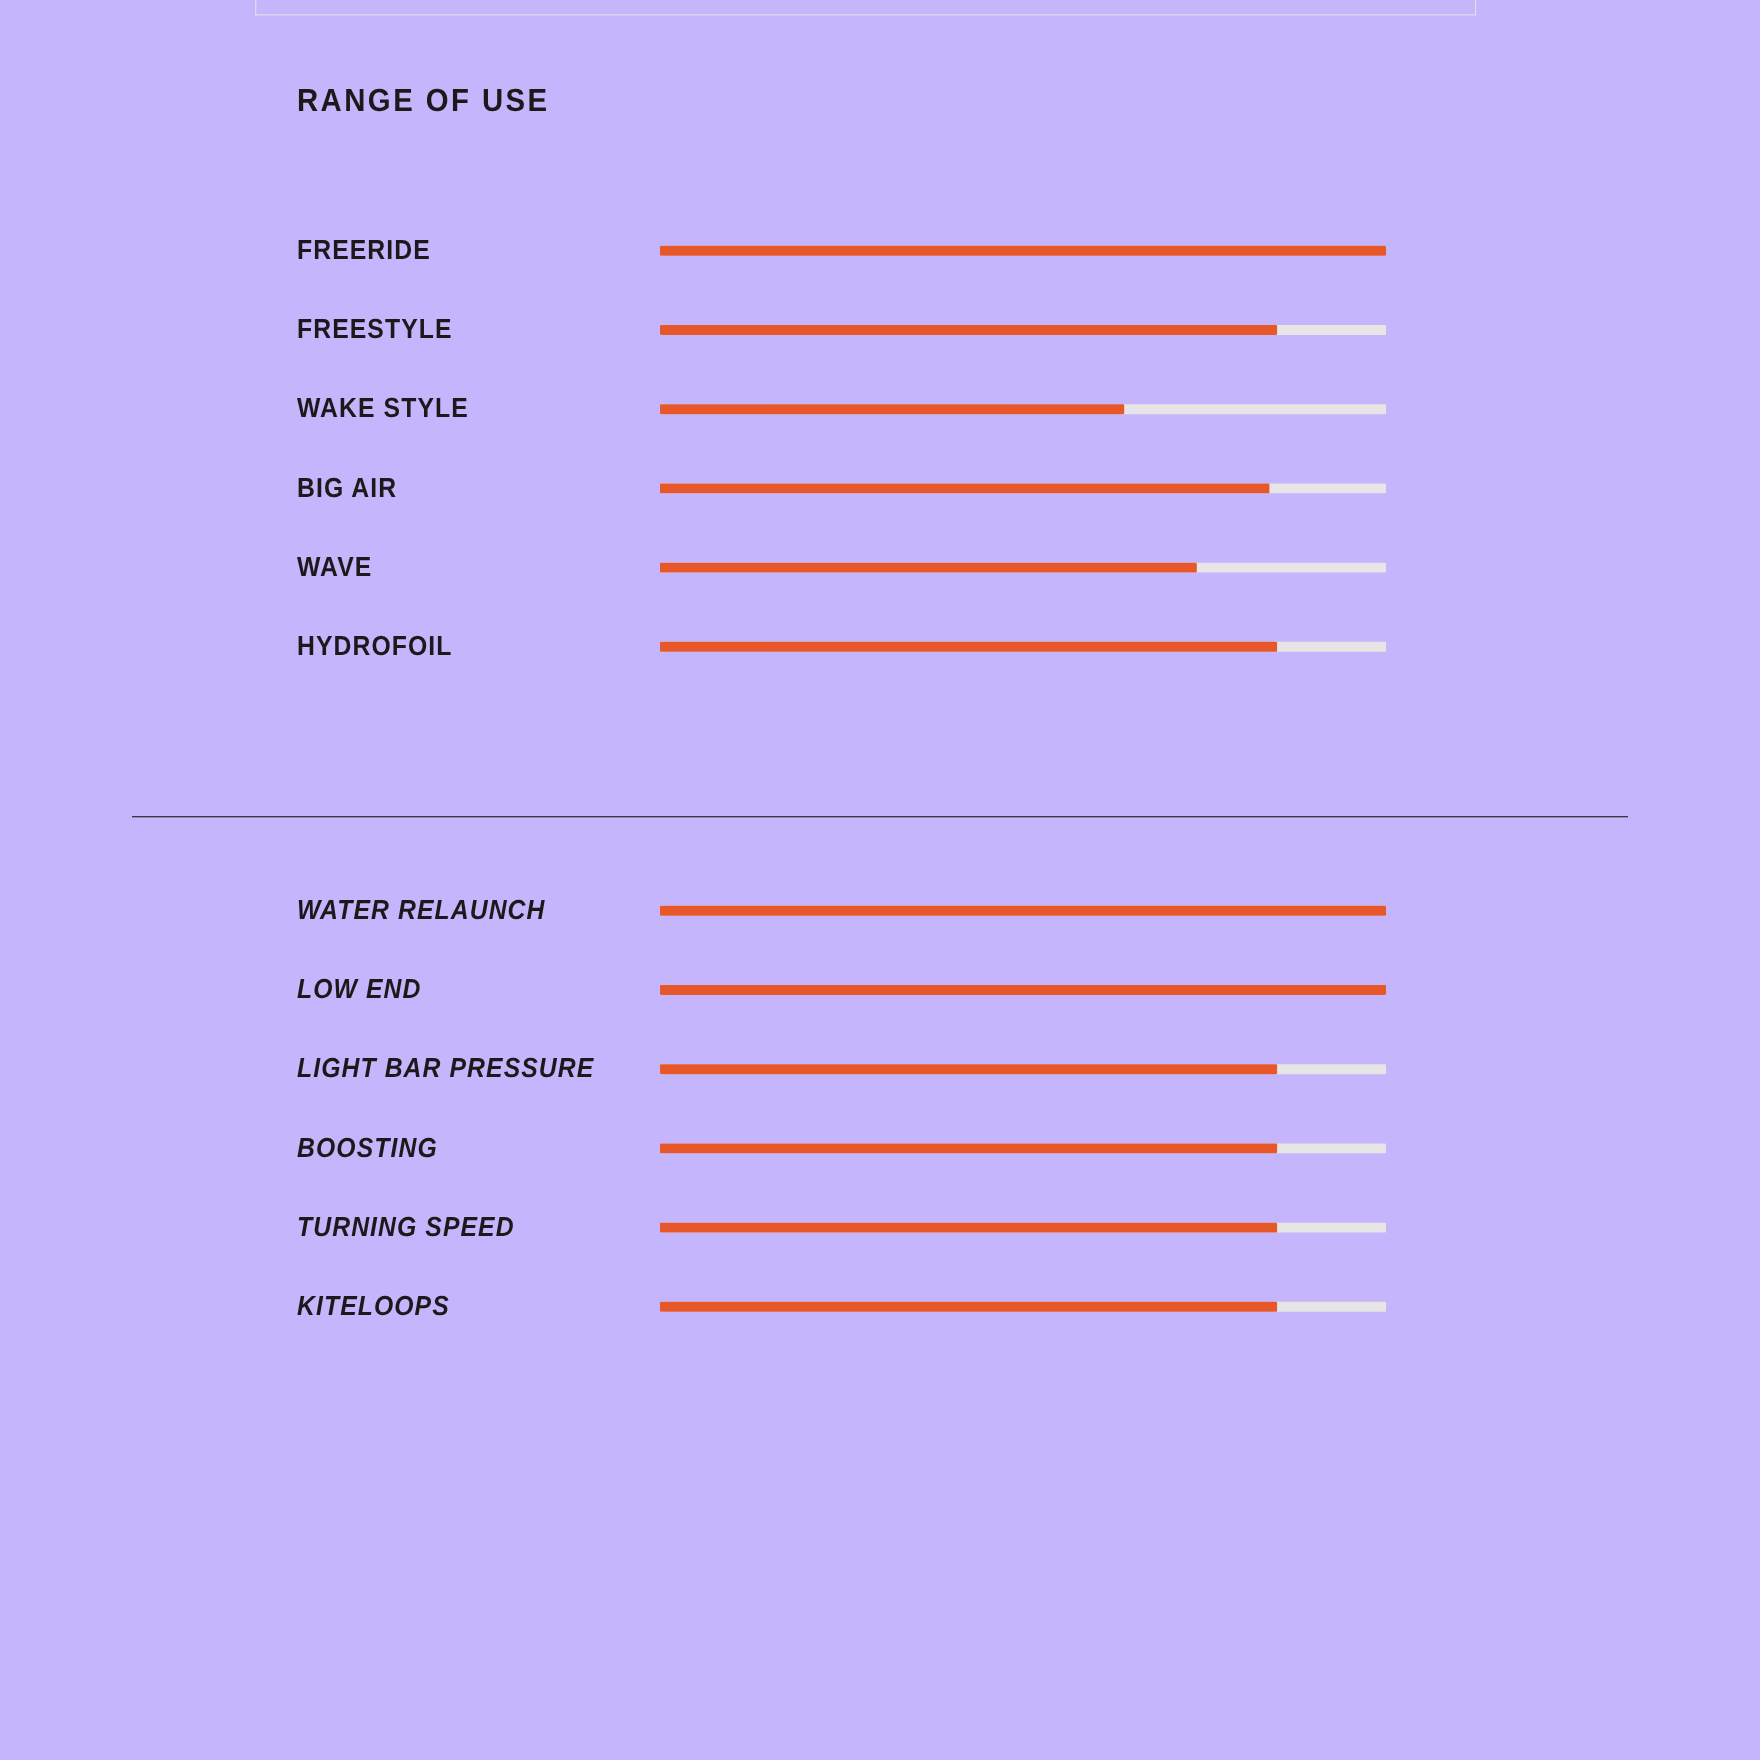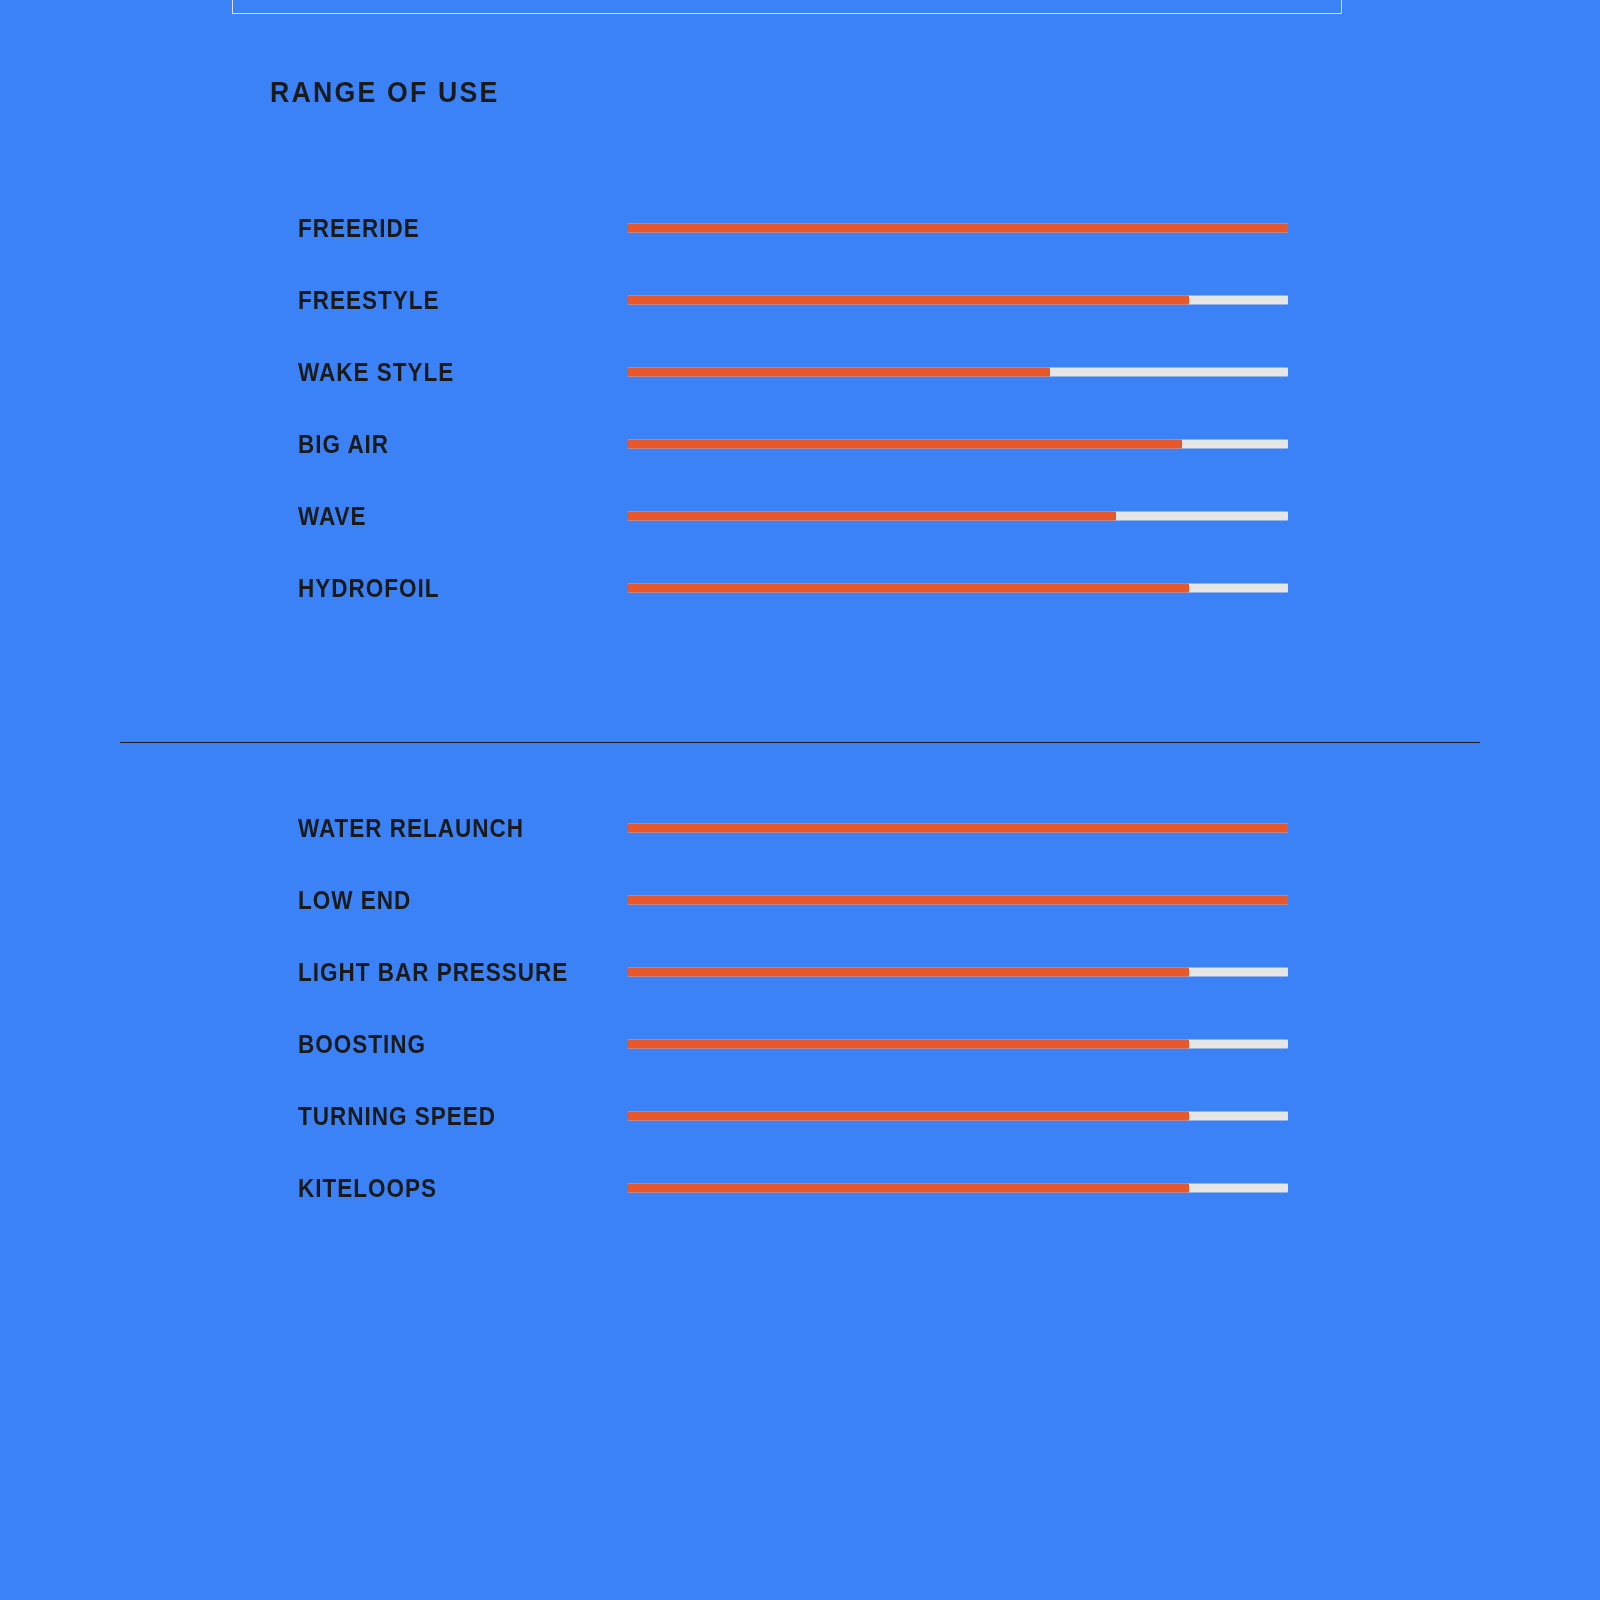--- a/index.html
+++ b/index.html
@@ -12,21 +12,21 @@
     height: 1600px;
     font-family: "Liberation Sans", sans-serif;
     color: #1a1a1a;
     position: relative;
     overflow: hidden;
   }
 
   .page {
     position: absolute;
     inset: 0;
-    background: #3b82f6;
+    background: #c4b5fd;
   }
 
   
   .top-frame {
     position: absolute;
     top: 0;
     left: 232px;
     width: 1110px;
     height: 14px;
     border: 1px solid #e2e2e2;
@@ -53,21 +53,20 @@
     left: 120px;
     width: 1360px;
     height: 1px;
     background: #1a1a1a;
   }
 
   .group {
     position: absolute;
     left: 0;
     width: 1520px;
-    padding-left: 28px;
   }
 
   .row {
     position: relative;
     height: 72px;
   }
 
   .row-label {
     position: absolute;
     left: 270px;
@@ -145,21 +144,21 @@
       <div class="row">
         <div class="row-label">HYDROFOIL</div>
         <div class="track" style="background: rgb(230, 230, 230);">
           <div class="fill" style="background: rgb(232, 87, 42); width: 85%;"></div>
         </div>
       </div>
     </div>
 
   <div class="divider" style="top: 742px;"></div>
 
-  <div class="group" id="group-1" style="top: 792px;">
+  <div class="group" id="group-1" style="top: 792px; font-style: italic;">
       <div class="row">
         <div class="row-label">WATER RELAUNCH</div>
         <div class="track" style="background: rgb(230, 230, 230);">
           <div class="fill" style="background: rgb(232, 87, 42); width: 100%;"></div>
         </div>
       </div>
       <div class="row">
         <div class="row-label">LOW END</div>
         <div class="track" style="background: rgb(230, 230, 230);">
           <div class="fill" style="background: rgb(232, 87, 42); width: 100%;"></div>

